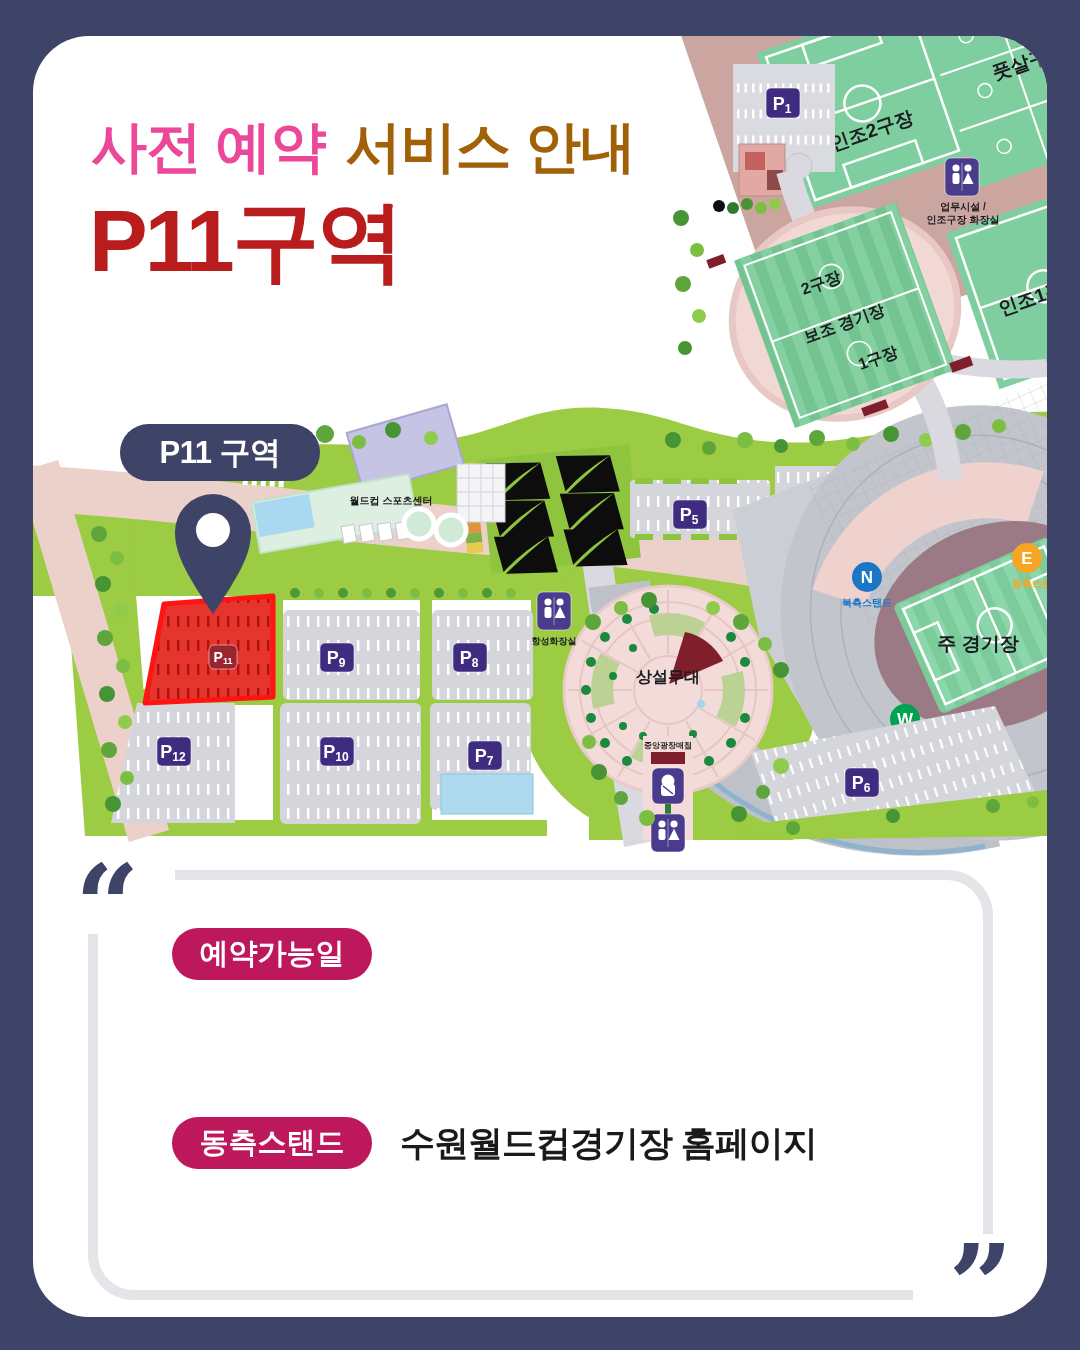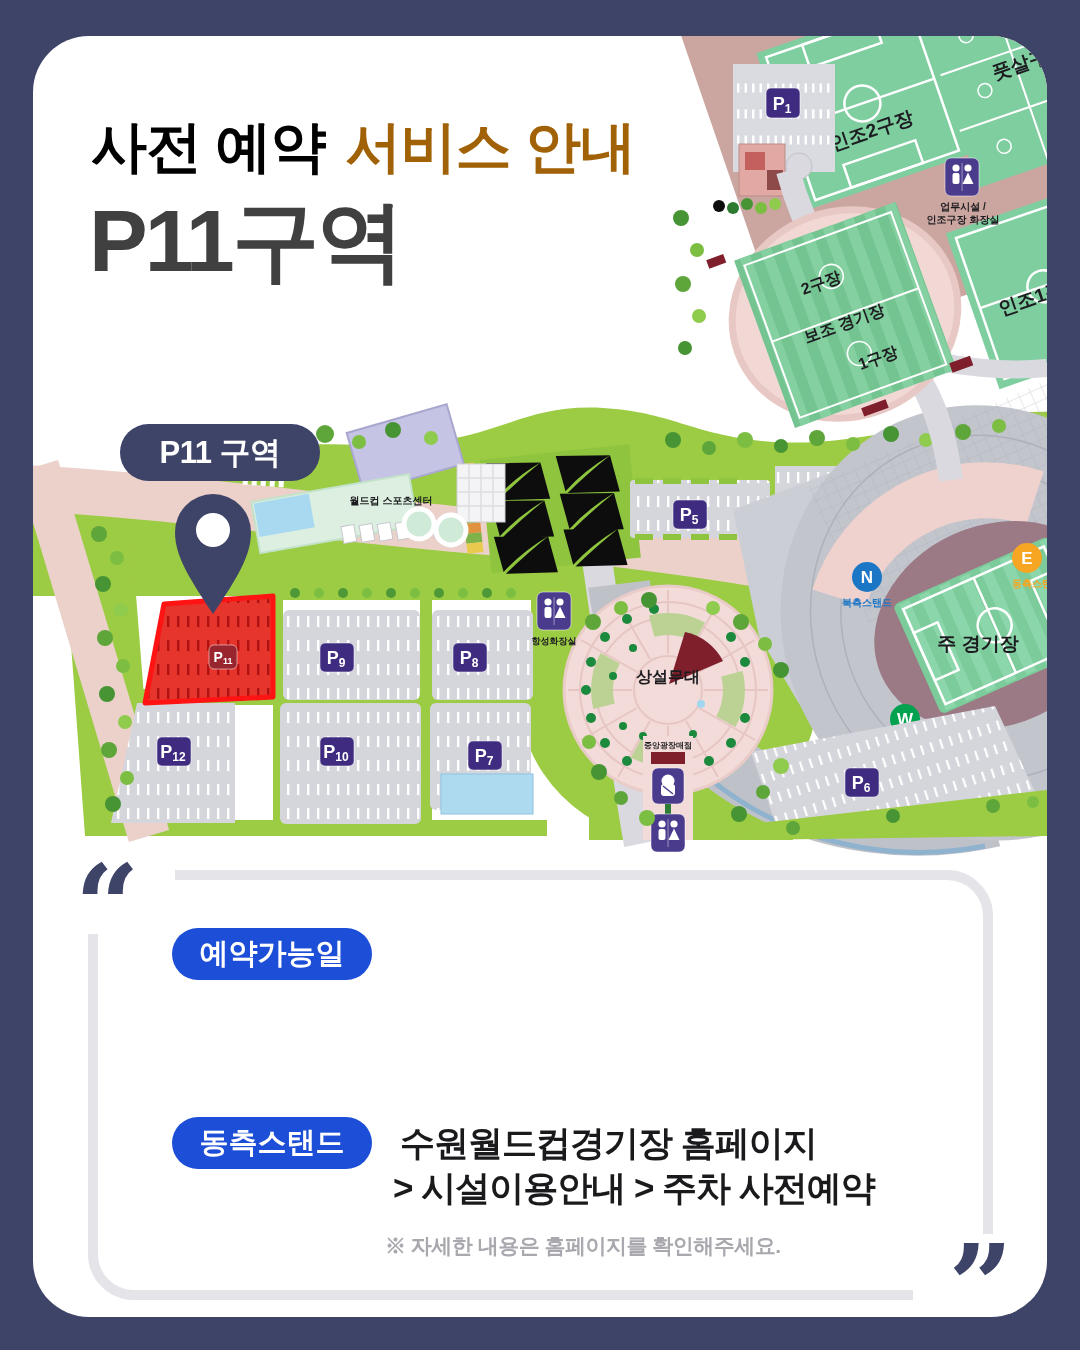--- a/index.html
+++ b/index.html
@@ -6,32 +6,32 @@
   .canvas{position:relative;width:1080px;height:1350px;background:#3E4368;overflow:hidden;
           font-family:"Liberation Sans",sans-serif;}
   .card{position:absolute;left:33px;top:36px;width:1014px;height:1281px;background:#ffffff;
         border-radius:56px;overflow:hidden;}
   svg.map{position:absolute;left:0;top:0;display:block;}
   svg.map text{font-family:"Liberation Sans",sans-serif;}
 
   
   .title1{position:absolute;left:58px;top:74px;font-size:56px;font-weight:800;letter-spacing:-1px;
           display:flex;gap:20px;white-space:nowrap;}
-  .t-red{color:#000000;} .t-navy{color:#a16207;}
-  .title2{position:absolute;left:56px;top:146px;font-size:88px;font-weight:800;color:#404040;
+  .t-red{color:#ec4899;} .t-navy{color:#a16207;}
+  .title2{position:absolute;left:56px;top:146px;font-size:88px;font-weight:800;color:#b91c1c;
           letter-spacing:-3px;}
 
   
   .info-card{position:absolute;left:55px;top:834px;width:905px;height:430px;box-sizing:border-box;
              border:10px solid #E4E4E9;border-radius:46px;background:#fff;}
   .quote{position:absolute;color:#3E4368;background:#fff;font-family:"DejaVu Serif",serif;
          font-weight:700;font-size:112px;line-height:0.92;overflow:hidden;}
   .q-open{left:42px;top:818px;width:100px;height:80px;}
   .q-close{left:880px;top:1198px;width:100px;height:80px;text-align:right;}
-  .pill{position:absolute;left:139px;width:200px;height:52px;border-radius:26px;background:#1d4ed8;
+  .pill{position:absolute;left:139px;width:200px;height:52px;border-radius:26px;background:#be185d;
         color:#fff;font-size:29px;font-weight:800;display:flex;align-items:center;justify-content:center;
         white-space:pre;letter-spacing:0;}
   .val{position:absolute;left:367px;height:52px;display:flex;align-items:center;font-size:35px;
        font-weight:700;color:#1A1A1D;letter-spacing:-1px;white-space:nowrap;}
   .note{position:absolute;left:352px;top:1196px;font-size:21px;font-weight:600;color:#A8A8AE;
         letter-spacing:-0.5px;}
 
   
   .lbl{font-weight:800;fill:#1C1C20;text-anchor:middle;}
   .s19{font-size:19px;} .s17{font-size:16px;} .s10{font-size:10px;} .s9{font-size:9px;} .s8{font-size:8px;}
@@ -475,18 +475,16 @@
     <div class="info-card"></div>
     <div class="quote q-open">“</div>
     <div class="quote q-close">”</div>
 
     <div class="pill" style="top:892px">예약가능일</div>
 
 
 
     <div class="pill" style="top:1081px">동측스탠드</div>
     <div class="val" style="top:1081px">수원월드컵경기장 홈페이지</div>
-    <div class="val" style="top:1126px;left:360px">&gt; 시설이용안내 &gt; 주차 사전예약</div>
-
-    <div class="note">※ 자세한 내용은 홈페이지를 확인해주세요.</div>
+
 
   </div>
 </div>
 
 </body></html>

